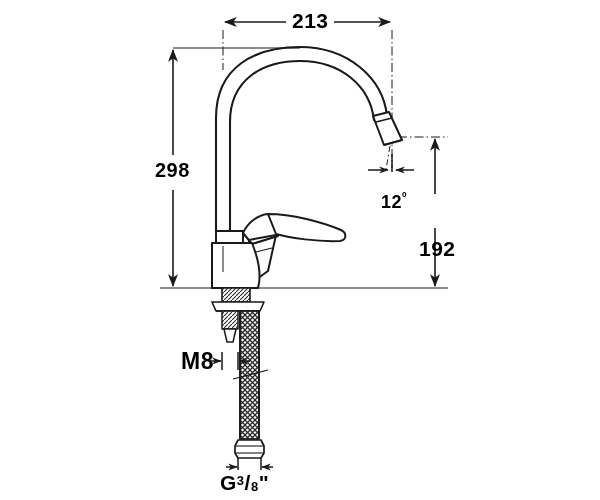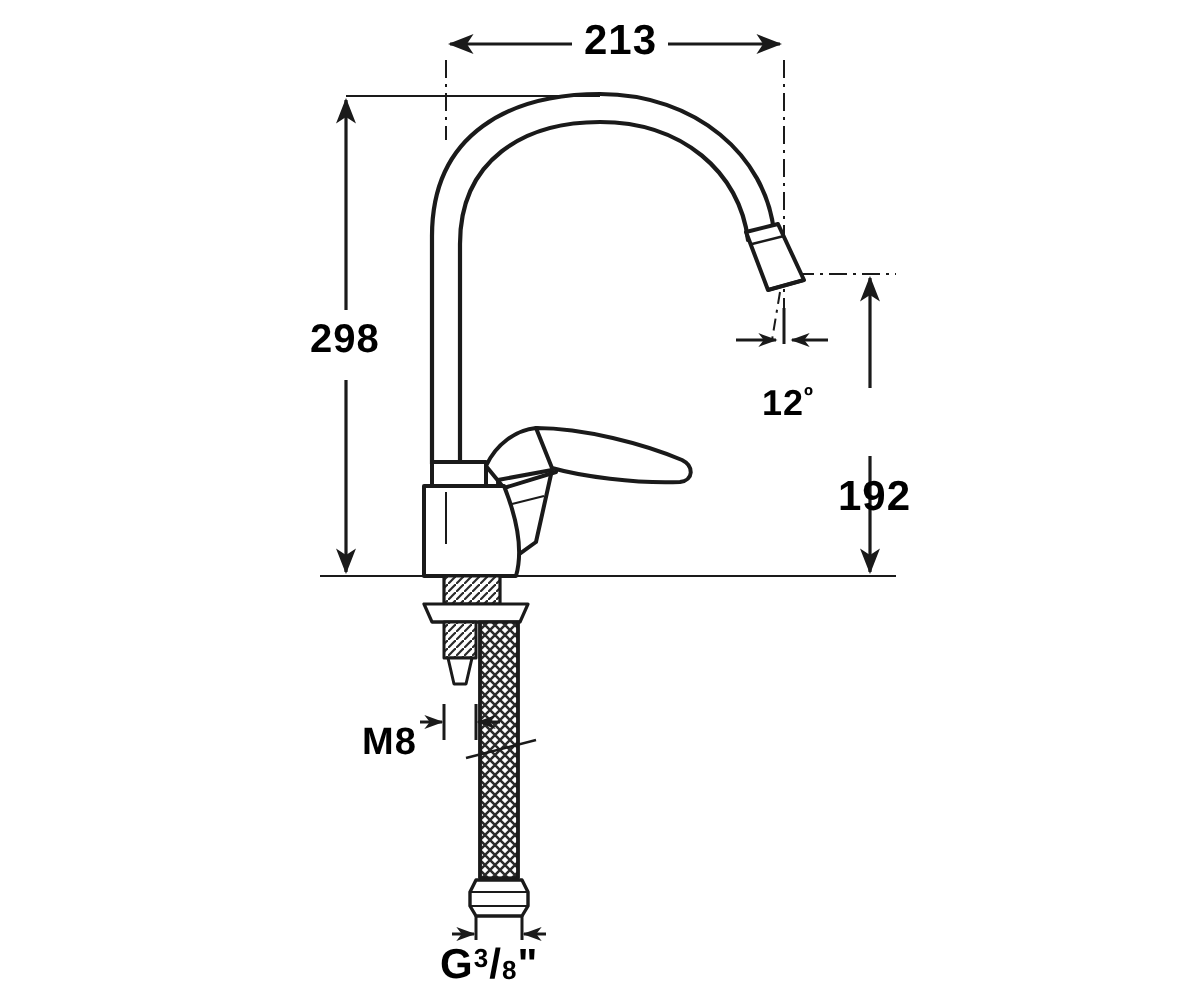--- a/index.html
+++ b/index.html
@@ -51,22 +51,22 @@
     margin-top: 40px;
   }
   #label-12deg {
     left: 381px;
     top: 172px;
     font-size: 18px;
     margin-top: 20px;
   }
   #label-m8 {
     left: 181px;
-    top: 362px;
-    font-size: 19px;
+    top: 350px;
+    font-size: 23px;
   }
   #label-g38 {
     left: 220px;
     top: 472px;
     font-size: 21px;
   }
   .frac {
     font-size: 0.62em;
     vertical-align: 0.42em;
   }

